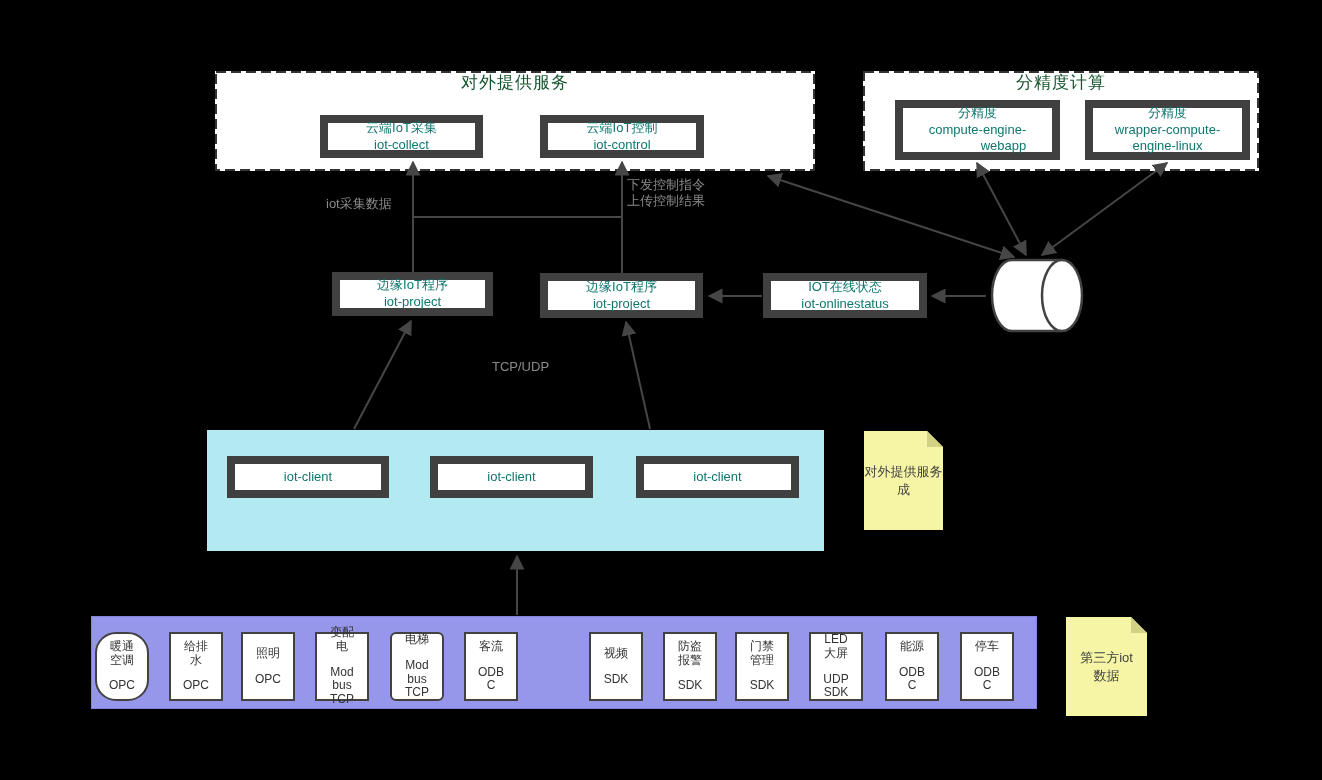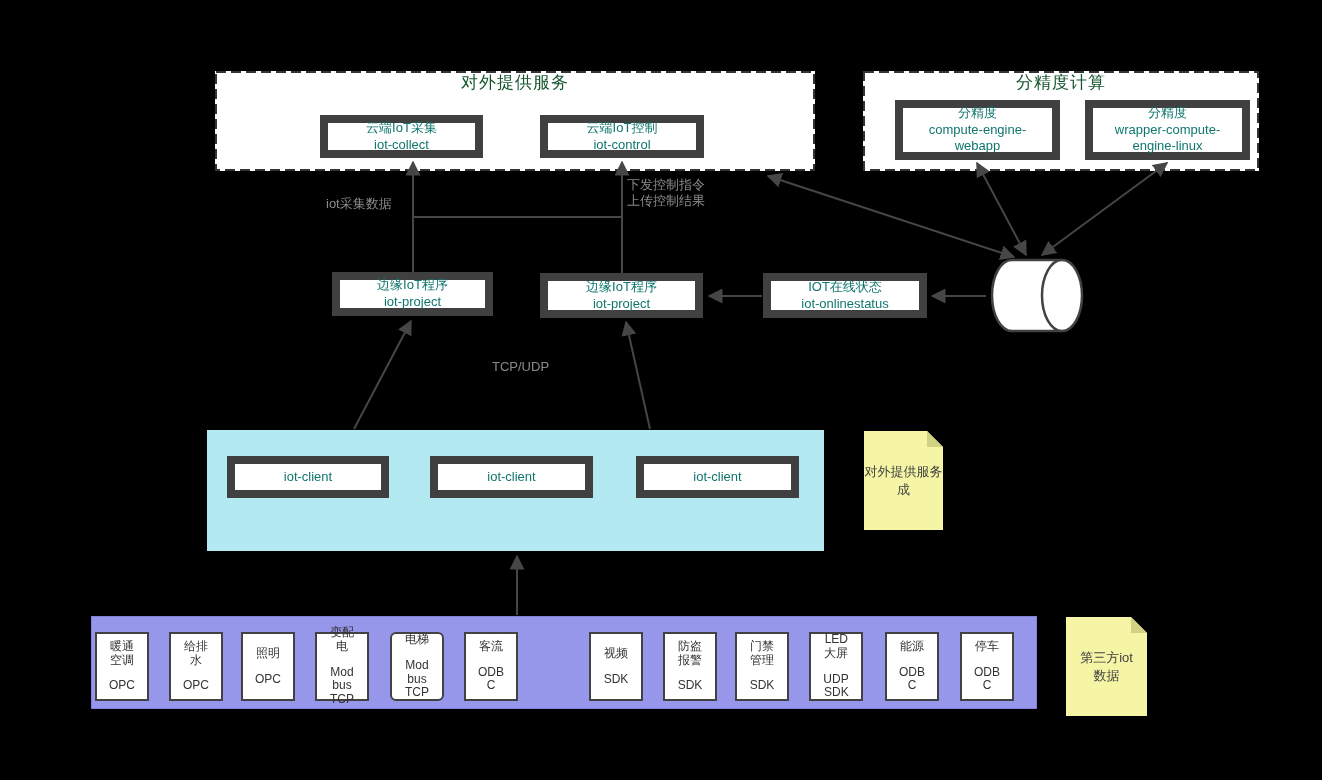--- a/index.html
+++ b/index.html
@@ -61,21 +61,21 @@
   <div class="node" style="left:320px;top:115px;width:163px;height:43px;">
     <div>云端IoT采集</div>
     <div>iot-collect</div>
   </div>
 
   <div class="group" style="left:863px;top:71px;width:396px;height:100px;">
     <div class="group-title">分精度计算</div>
   </div>
   <div class="node" style="left:895px;top:100px;width:165px;height:60px;white-space:pre-line;">
     <div>分精度</div>
-    <div style="white-space:pre-line;">compute-engine-
+    <div style="white-space:pre-line;text-align:right;">compute-engine-
 webapp</div>
   </div>
   <div class="node" style="left:1085px;top:100px;width:165px;height:60px;">
     <div>分精度</div>
     <div style="white-space:pre-line;">wrapper-compute-
 engine-linux</div>
   </div>
 
   <div class="node" style="left:332px;top:272px;width:161px;height:44px;">
     <div>边缘IoT程序</div>
@@ -106,21 +106,21 @@
 
   <div class="note" style="left:864px;top:431px;width:79px;height:99px;">对外提供服务
 成</div>
   <div class="note-fold" style="left:927px;top:431px;"></div>
 
   <div class="note" style="left:1066px;top:617px;width:81px;height:99px;">第三方iot
 数据</div>
   <div class="note-fold" style="left:1131px;top:617px;"></div>
 
   <div class="cluster-purple" style="left:91px;top:616px;width:946px;height:93px;">
-    <div class="dev-box" style="left:3px;">
+    <div class="dev-box" style="left:3px;border-radius:21px;">
       <div class="dev-name">暖通
 空调</div>
       <div class="dev-protocol">OPC</div>
     </div>
     <div class="dev-box" style="left:77px;">
       <div class="dev-name">给排
 水</div>
       <div class="dev-protocol">OPC</div>
     </div>
     <div class="dev-box" style="left:149px;">
@@ -152,21 +152,21 @@
     <div class="dev-box" style="left:571px;">
       <div class="dev-name">防盗
 报警</div>
       <div class="dev-protocol">SDK</div>
     </div>
     <div class="dev-box" style="left:643px;">
       <div class="dev-name">门禁
 管理</div>
       <div class="dev-protocol">SDK</div>
     </div>
-    <div class="dev-box" style="left:717px;text-align:right;">
+    <div class="dev-box" style="left:717px;">
       <div class="dev-name">LED
 大屏</div>
       <div class="dev-protocol">UDP
 SDK</div>
     </div>
     <div class="dev-box" style="left:793px;">
       <div class="dev-name">能源</div>
       <div class="dev-protocol">ODB
 C</div>
     </div>

